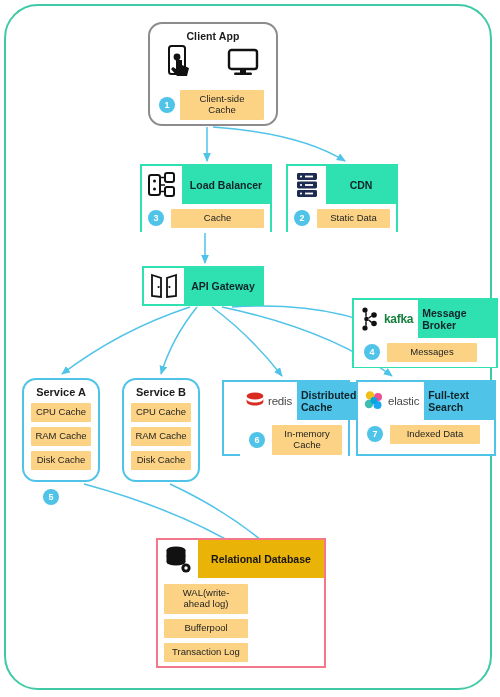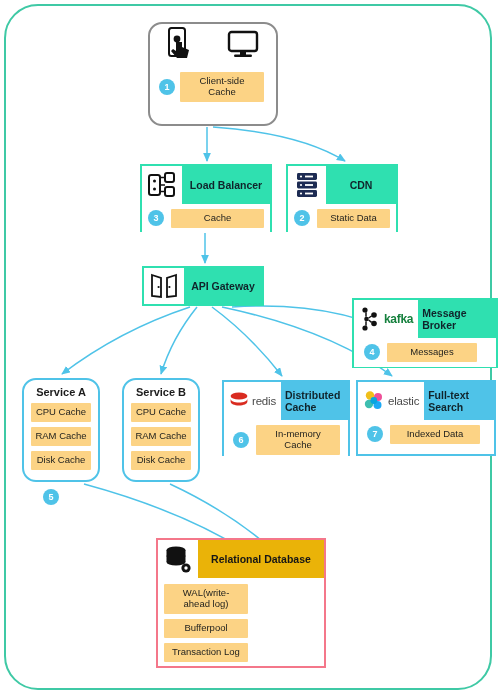--- a/index.html
+++ b/index.html
@@ -38,21 +38,21 @@
   .badge.loose{position:absolute;}
 
   #lb{left:140px;top:164px;width:132px;height:68px;}
   #cdn{left:286px;top:164px;width:112px;height:68px;}
   #apigw{left:142px;top:266px;width:122px;height:40px;}
   #broker{left:352px;top:298px;width:146px;height:70px;}
 
   
   .card-sky{border:2px solid #4fc3e8;background:#fff;}
   .card-sky .hdr .lbl{background:#4fc3e8;color:#10242b;}
-  #dcache{left:222px;top:380px;width:128px;height:76px;}
+  #dcache{left:222px;top:380px;width:128px;height:76px;padding-left:16px;}
   #fts{left:356px;top:380px;width:140px;height:76px;}
 
   
   .svc{border:2.5px solid #4fc3e8;border-radius:14px;background:#fff;
        padding:5px 7px 7px;}
   .svc .ttl{text-align:center;font-weight:bold;font-size:11px;color:#1c1c1c;
             margin:1px 0 5px;}
   .svc .chip-amber{display:block;margin-bottom:5px;padding:4px 2px;}
   #svcA{left:22px;top:378px;width:78px;height:104px;}
   #svcB{left:122px;top:378px;width:78px;height:104px;}
@@ -88,20 +88,21 @@
     <path d="M232,307 Q340,300 412,342"></path>
 
     <path d="M84,484 Q180,510 246,551"></path>
     <path d="M170,484 Q230,512 274,551"></path>
   </g>
 </svg>
 
 <div id="frame"></div>
 
 <div class="node" id="client">
+  <div class="ttl">Client App</div>
   <div class="icons">
     <span>
       <svg width="26" height="34" viewBox="0 0 26 34">
         <rect x="2" y="1" width="16" height="28" rx="2.5" fill="none" stroke="#111" stroke-width="2"></rect>
         <circle cx="10" cy="12" r="3.4" fill="#111"></circle>
         <path d="M9,15 l0,9 l-3,-2 l-2,2 l6,7 l10,0 l2,-8 l-7,-3 l0,-5 z" fill="#111"></path>
       </svg>
     </span>
     <span>
       <svg width="32" height="28" viewBox="0 0 32 28">

